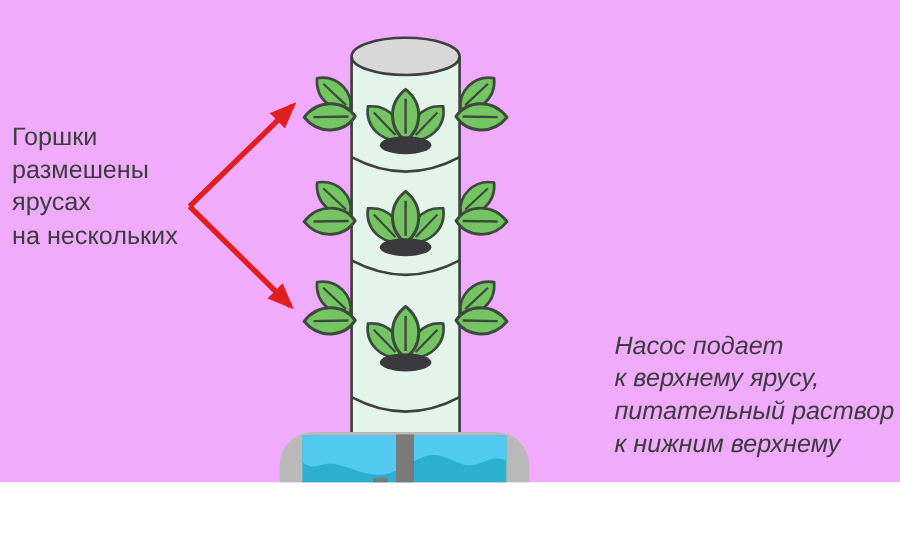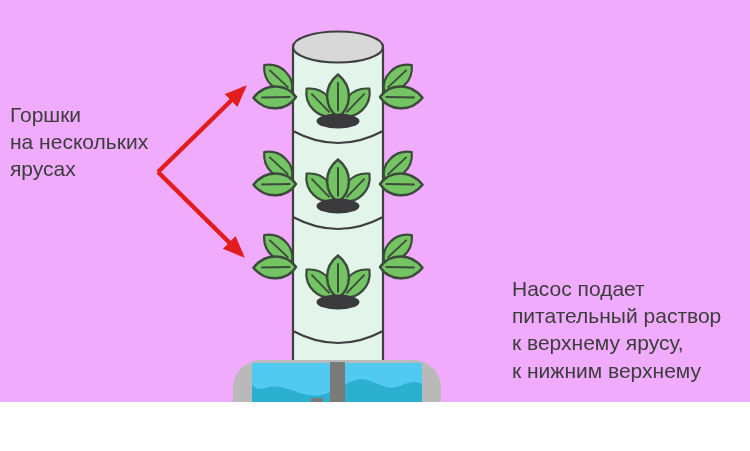--- a/index.html
+++ b/index.html
@@ -12,21 +12,21 @@
   }
   .diagram-svg{position:absolute;left:0;top:0;width:750px;height:451px;}
   .label{
     position:absolute;
     color:#3c3c3c;
     font-size:21px;
     line-height:27.2px;
     white-space:nowrap;
   }
   .label-left{left:10px;top:101px;}
-  .label-right{left:512px;top:275px;}
+  .label-right{left:512px;top:275px;font-style:italic;}
 </style>
 </head>
 <body>
 
 <div class="canvas">
 
   <svg class="diagram-svg" viewBox="0 0 750 451" xmlns="http://www.w3.org/2000/svg">
     <defs>
       <marker id="ah" markerUnits="userSpaceOnUse" markerWidth="24" markerHeight="20" refX="18" refY="9" orient="auto">
         <path d="M0,0 L22,9 L0,18 Z" fill="#e21d1d"></path>
@@ -82,24 +82,25 @@
     <use href="#side-plant" transform="translate(382,263) scale(-1,1)"></use>
     <use href="#front-plant" transform="translate(338,302)"></use>
 
     <line x1="158" y1="172" x2="244" y2="88" stroke="#e21d1d" stroke-width="4.5" marker-end="url(#ah)"></line>
     <line x1="158" y1="172" x2="242" y2="255" stroke="#e21d1d" stroke-width="4.5" marker-end="url(#ah)"></line>
     <line x1="736" y1="411" x2="459" y2="411" stroke="#e21d1d" stroke-width="4.5" marker-end="url(#ah)"></line>
   </svg>
 
   <div class="label label-left">
     <div>Горшки</div>
+    <div>размешены</div>
+    <div>ярусах</div>
     <div>на нескольких</div>
-    <div>ярусах</div>
   </div>
 
   <div class="label label-right">
     <div>Насос подает</div>
+    <div>к верхнему ярусу,</div>
     <div>питательный раствор</div>
-    <div>к верхнему ярусу,</div>
     <div>к нижним верхнему</div>
   </div>
 
 </div>
 
 </body></html>

